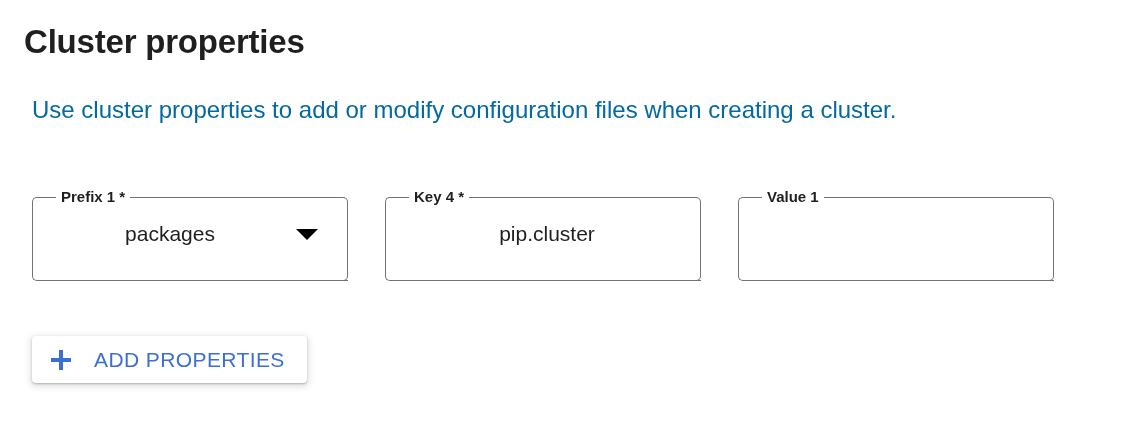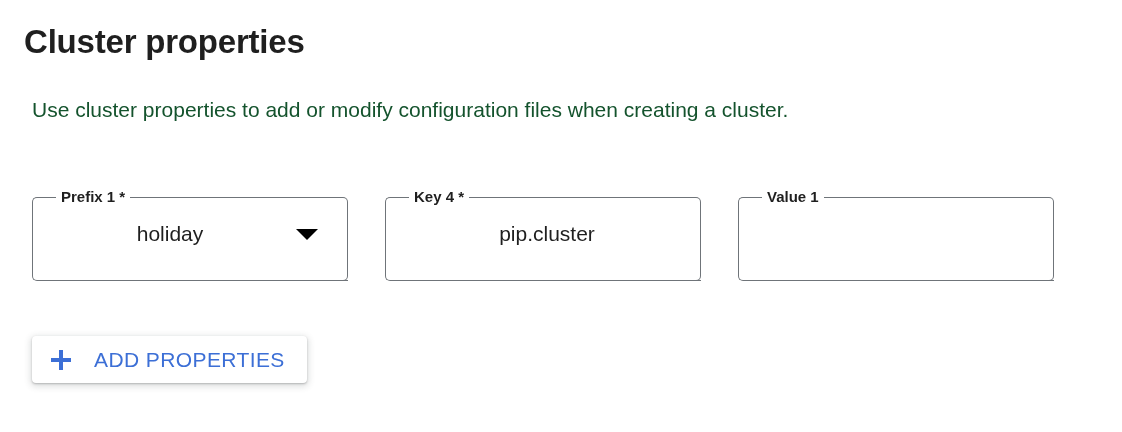--- a/index.html
+++ b/index.html
@@ -35,24 +35,24 @@
     font-weight: 700;
     letter-spacing: -0.2px;
     color: #1f1f1f;
     white-space: nowrap;
   }
 
   .page-subtitle {
     position: absolute;
     left: 32px;
     top: 96px;
-    font-size: 21px;
+    font-size: 24px;
     line-height: 28px;
     font-weight: 400;
-    color: #14532d;
+    color: #0369a1;
     white-space: nowrap;
   }
 
   
   .field-row {
     position: absolute;
     left: 0;
     top: 197px;
     width: 1122px;
     height: 92px;
@@ -210,21 +210,21 @@
   <div class="field-row">
 
     <div class="field f1 has-arrow">
       <div class="outline">
         <span class="ol-left"></span>
         <span class="ol-gap" style="left: 23px; width: 75px;"></span>
         <span class="ol-right" style="left: 98px; right: 0px; width: auto;"></span>
         <span class="ol-bottomseg" style="left: 23px; right: 0px; width: auto;"></span>
       </div>
       <div class="field-label">Prefix 1 *</div>
-      <div class="field-value">holiday</div>
+      <div class="field-value">packages</div>
       <span class="select-arrow"></span>
     </div>
 
     <div class="field f2">
       <div class="outline">
         <span class="ol-left"></span>
         <span class="ol-gap" style="left: 23px; width: 61px;"></span>
         <span class="ol-right" style="left: 84px; right: 0px; width: auto;"></span>
         <span class="ol-bottomseg" style="left: 23px; right: 0px; width: auto;"></span>
       </div>

